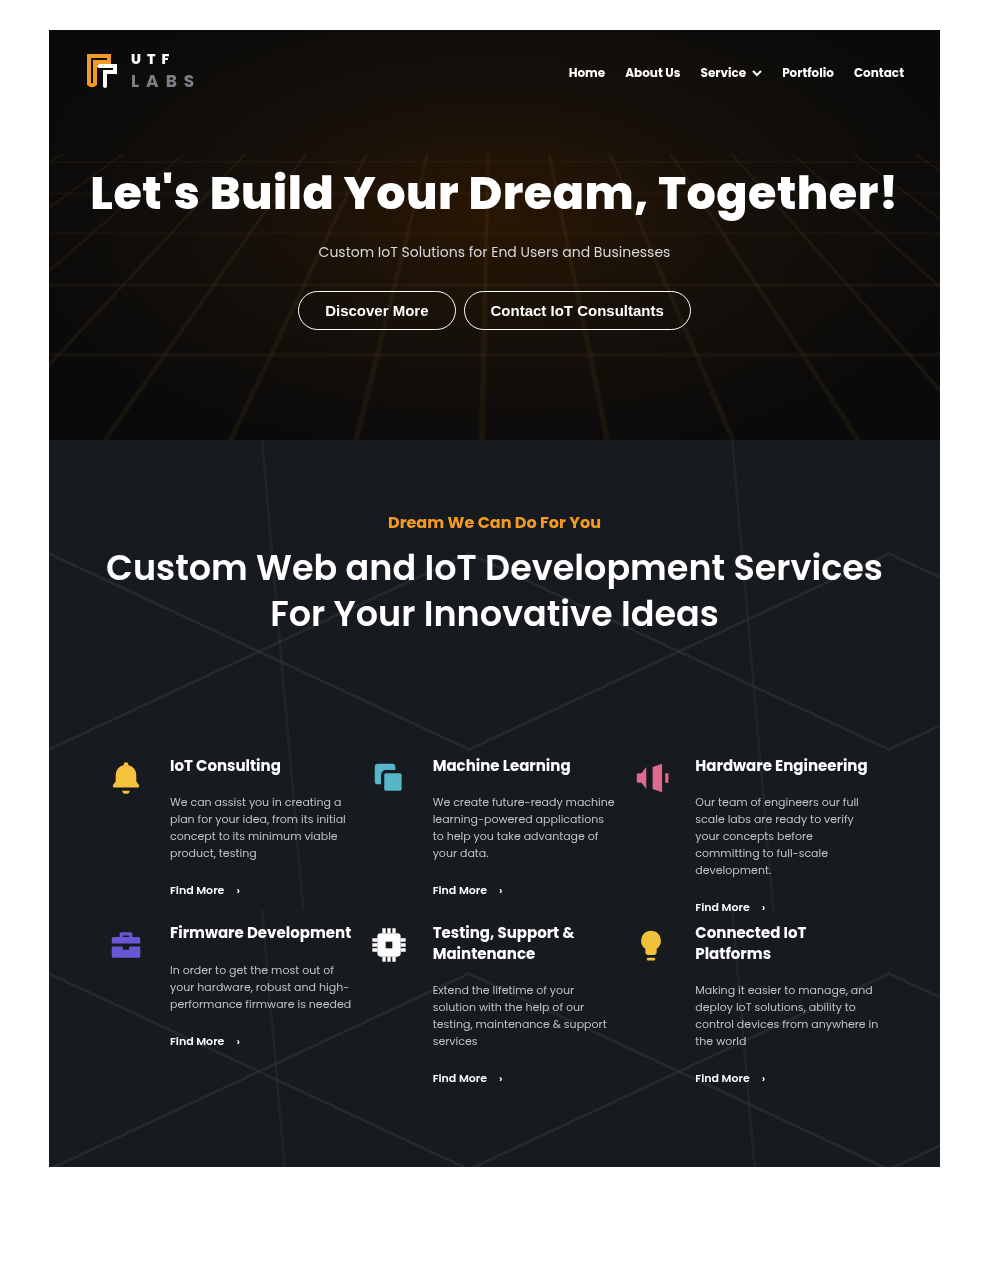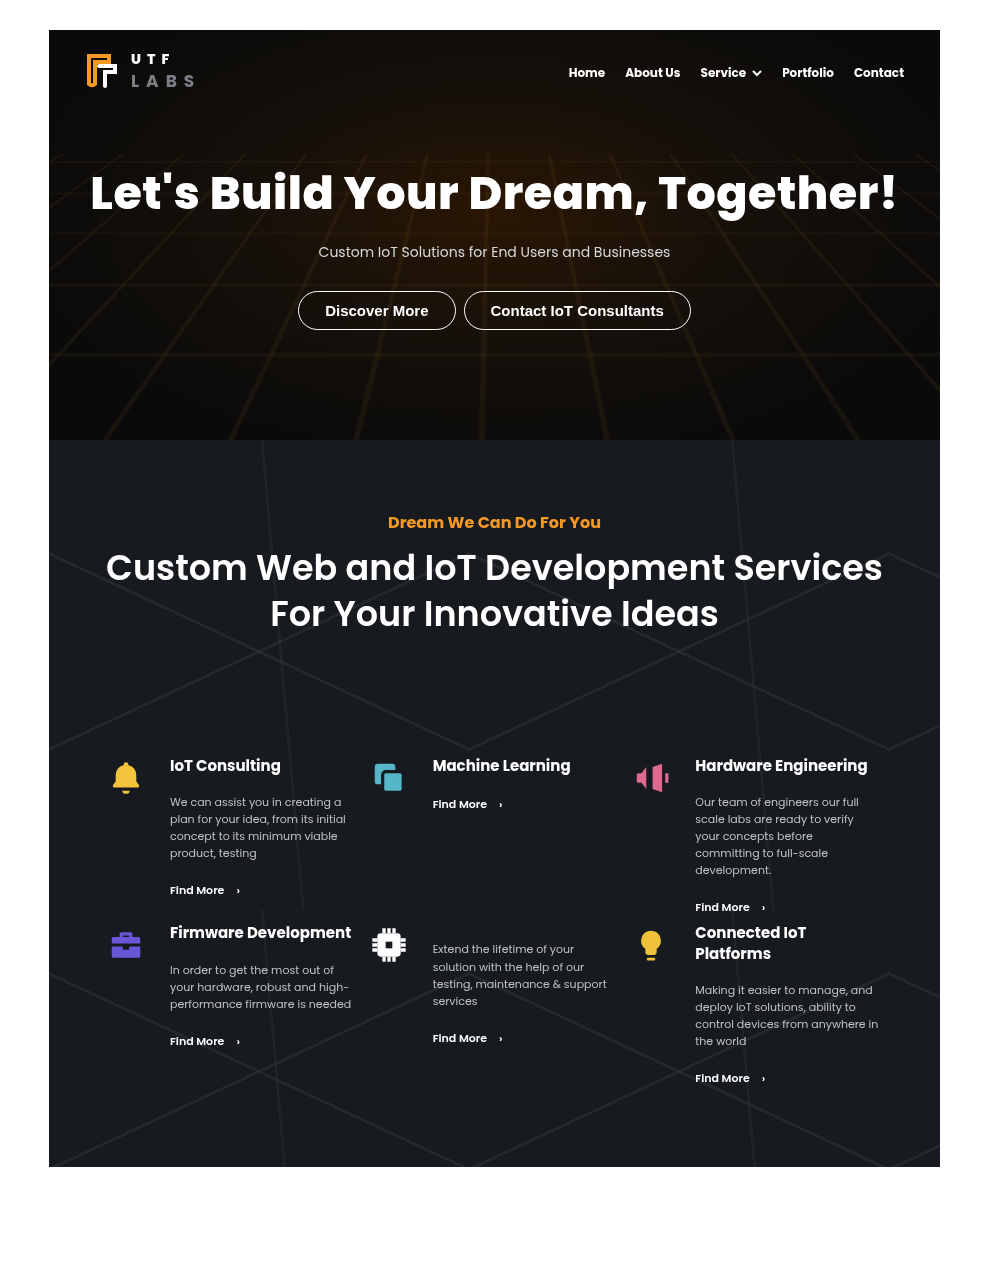--- a/index.html
+++ b/index.html
@@ -219,20 +219,21 @@
 
       <div class="card">
         <div class="card-icon">
           <svg width="38" height="38" viewBox="0 0 24 24" fill="#56b5c7">
                 <rect x="3" y="3" width="13" height="13" rx="2"></rect>
                 <rect x="8" y="8" width="13" height="13" rx="2" fill="#56b5c7" stroke="#171b1f" stroke-width="2"></rect>
               </svg>
         </div>
         <div class="card-body">
           <h3>Machine Learning</h3>
+          <p>We create future-ready machine learning-powered applications to help you take advantage of your data.</p>
           <div class="find">
             <span>Find More</span>
             <span class="arr">›</span>
           </div>
         </div>
       </div>
 
       <div class="card">
         <div class="card-icon">
           <svg width="40" height="38" viewBox="0 0 24 24" fill="#e06a8f">
@@ -267,20 +268,21 @@
 
       <div class="card">
         <div class="card-icon">
           <svg width="40" height="40" viewBox="0 0 24 24" fill="none" stroke="#ffffff" stroke-width="2">
             <rect x="6" y="6" width="12" height="12" rx="1" fill="#ffffff"></rect>
             <rect x="9" y="9" width="6" height="6" fill="#171b1f"></rect>
             <path d="M9 2v3M12 2v3M15 2v3M9 19v3M12 19v3M15 19v3M2 9h3M2 12h3M2 15h3M19 9h3M19 12h3M19 15h3"></path>
           </svg>
         </div>
         <div class="card-body">
+          <h3>Testing, Support &amp; Maintenance</h3>
           <p>Extend the lifetime of your solution with the help of our testing, maintenance &amp; support services</p>
           <div class="find">
             <span>Find More</span>
             <span class="arr">›</span>
           </div>
         </div>
       </div>
 
       <div class="card">
         <div class="card-icon">

